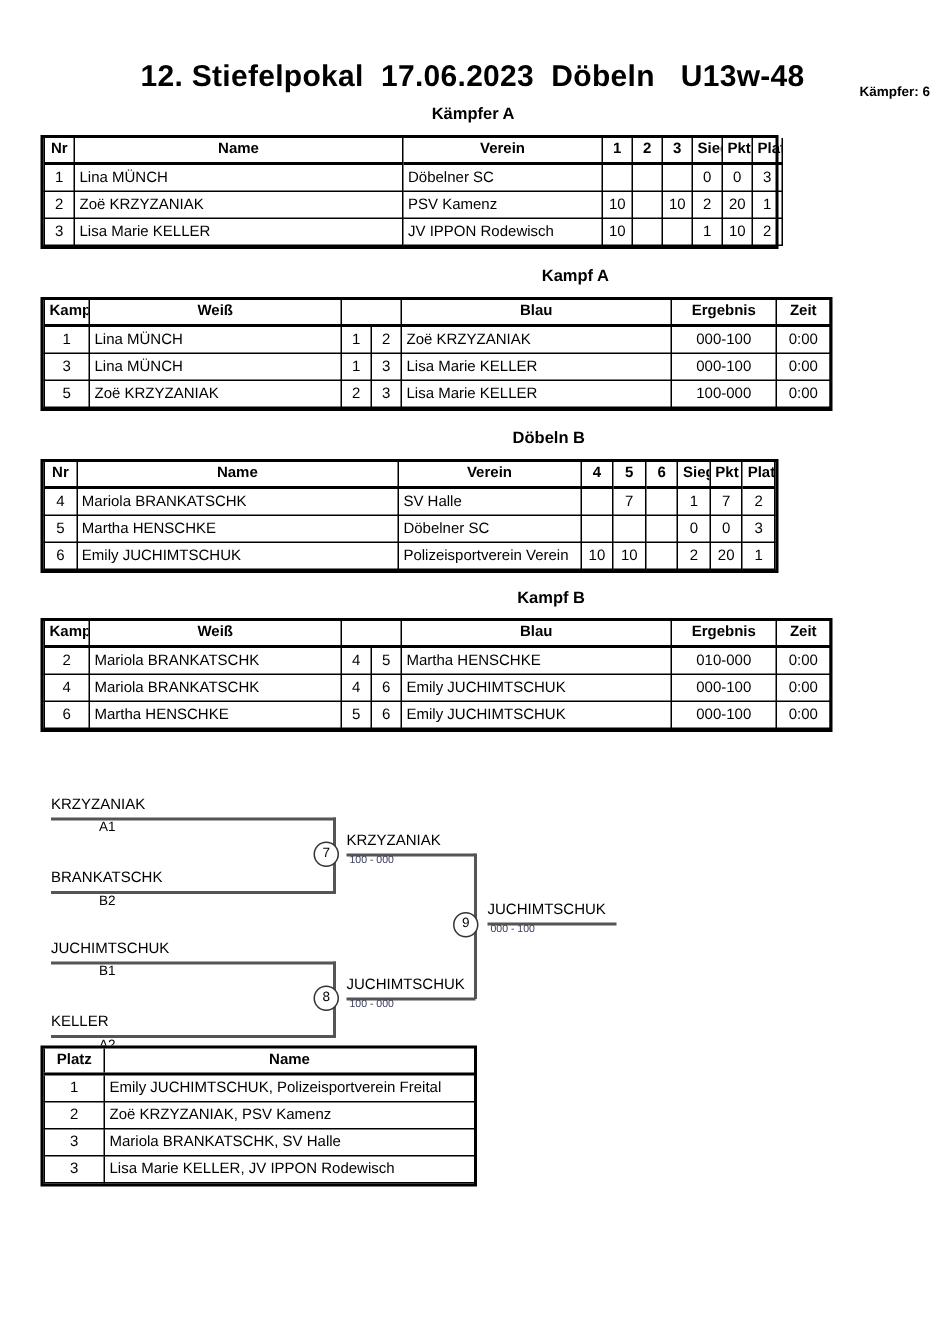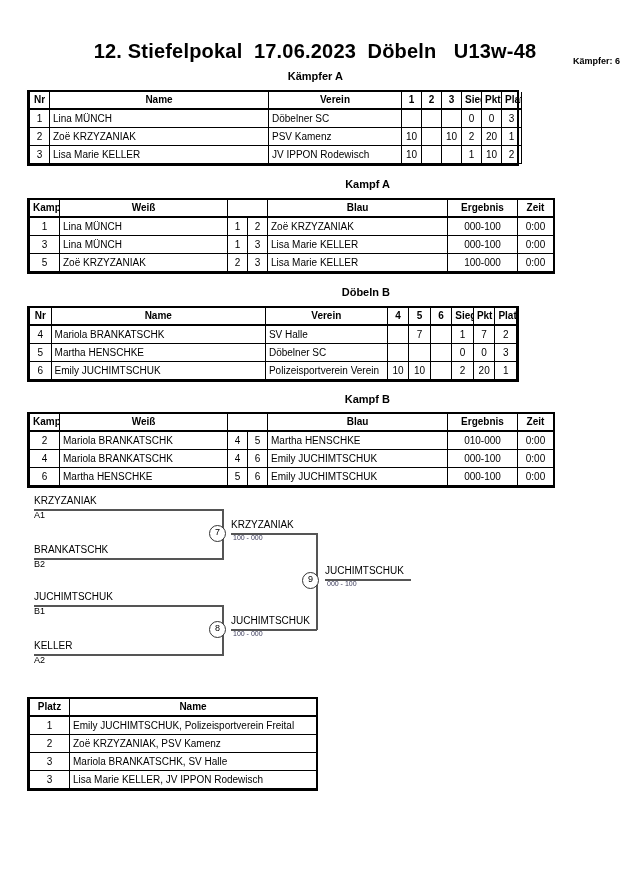--- a/index.html
+++ b/index.html
@@ -75,38 +75,39 @@
   }
   .tbl thead th.no-side { border-left: none; border-right: none; }
   .c { text-align: center; }
   .l { text-align: left; }
   .hl { text-align: left; padding-left: 3px; }
   .thick-l { border-left-width: 2px; }
   .no-l { border-left: none; }
   .no-r { border-right: none; }
 
   
-  .bracket { position: absolute; left: 0; top: 487px; width: 630px; height: 185px; }
+  .bracket { position: absolute; left: 0; top: 523px; width: 630px; height: 185px; }
   .bk-line {
     position: absolute;
     background: #555555;
   }
   .bk-h { height: 1.5px; }
   .bk-v { width: 1.5px; }
   .bk-name {
     position: absolute;
     font-size: 10px;
     white-space: nowrap;
     color: #000;
   }
   .bk-seed {
     position: absolute;
     font-size: 9px;
     white-space: nowrap;
     color: #000;
+    margin-left: 32px;
   }
   .bk-score {
     position: absolute;
     font-size: 7px;
     white-space: nowrap;
     color: #3a3a5a;
   }
   .bk-node {
     position: absolute;
     width: 15px; height: 15px;
@@ -185,21 +186,21 @@
           <td class="c"></td>
           <td class="c"></td>
           <td class="c thick-l">1</td>
           <td class="c">10</td>
           <td class="c no-r">2</td>
         </tr>
       </tbody>
     </table>
   </div>
 
-  <div class="sec-head" style="left:190px; top:178px; width:200px;">Kampf A</div>
+  <div class="sec-head" style="left:206px; top:178px; width:200px;">Kampf A</div>
   <div class="tbl" style="left:27px; top:198px; width:528px;">
     <table>
       <colgroup>
         <col style="width:30px">
           <col style="width:168px">
         <col style="width:20px">
           <col style="width:20px">
         <col style="width:180px">
           <col style="width:70px">
           <col style="width:36px">

